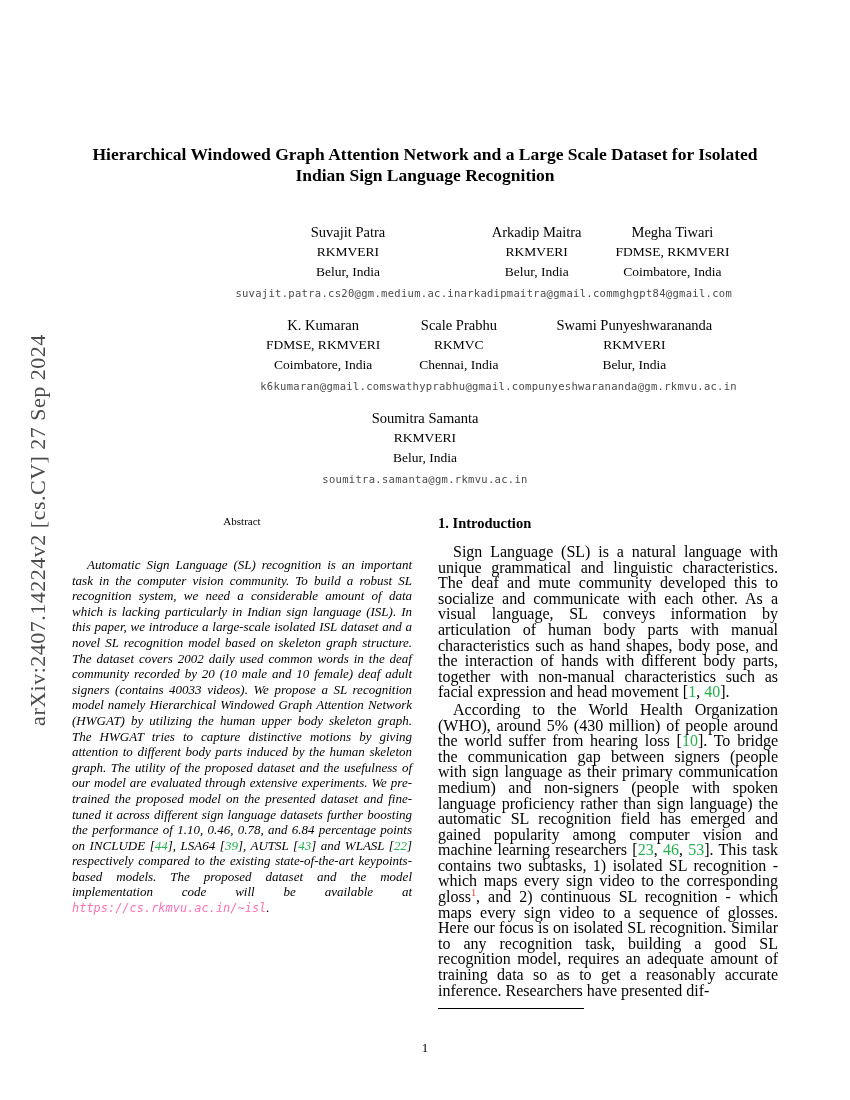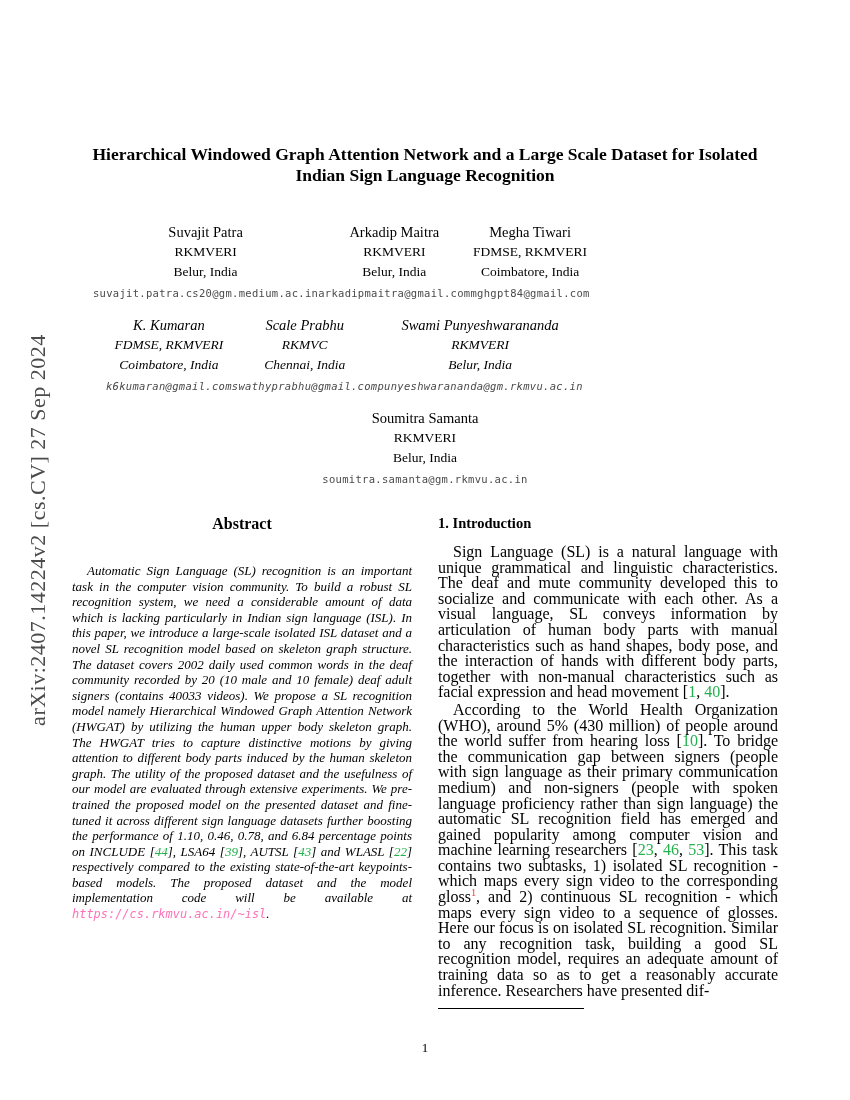--- a/index.html
+++ b/index.html
@@ -26,46 +26,46 @@
   }
   .title {
     margin: 144px 83px 0 83px;
     text-align: center;
     font-size: 17.5px;
     font-weight: bold;
     line-height: 1.2;
   }
   .authors-row {
     display: flex;
-    justify-content: flex-start;
+    justify-content: flex-end;
     margin-bottom: 16px;
   }
   .row1 { margin-top: 36px; margin-left: 93px; margin-right: 118px; }
-  .row2 { margin-left: 106px; margin-right: 113px; font-style: italic; }
+  .row2 { margin-left: 106px; margin-right: 113px; }
   .row3 { justify-content: center; margin-left: 72px; margin-right: 72px; }
   .author { text-align: center; }
   .author-name { font-size: 14.5px; line-height: 20px; }
   .author-affil { font-size: 13.5px; line-height: 20px; }
   .author-email {
     font-family: "DejaVu Sans Mono", "Liberation Mono", monospace;
     font-size: 10.5px;
     letter-spacing: 0.3px;
     color: #4a4a4a;
     margin-top: 5px;
   }
   .columns {
     display: flex;
     gap: 26px;
     margin: 30px 72px 0 72px;
   }
   .col { flex: 1 1 0; min-width: 0; }
   .abstract-heading {
     text-align: center;
-    font-size: 16px;
-    font-weight: bold;
+    font-size: 11px;
+    font-weight: normal;
     margin-bottom: 30px;
   }
   .section-heading {
     font-size: 14.5px;
     font-weight: bold;
     margin-bottom: 12px;
   }
   .abstract-text {
     font-style: italic;
     font-size: 13px;

